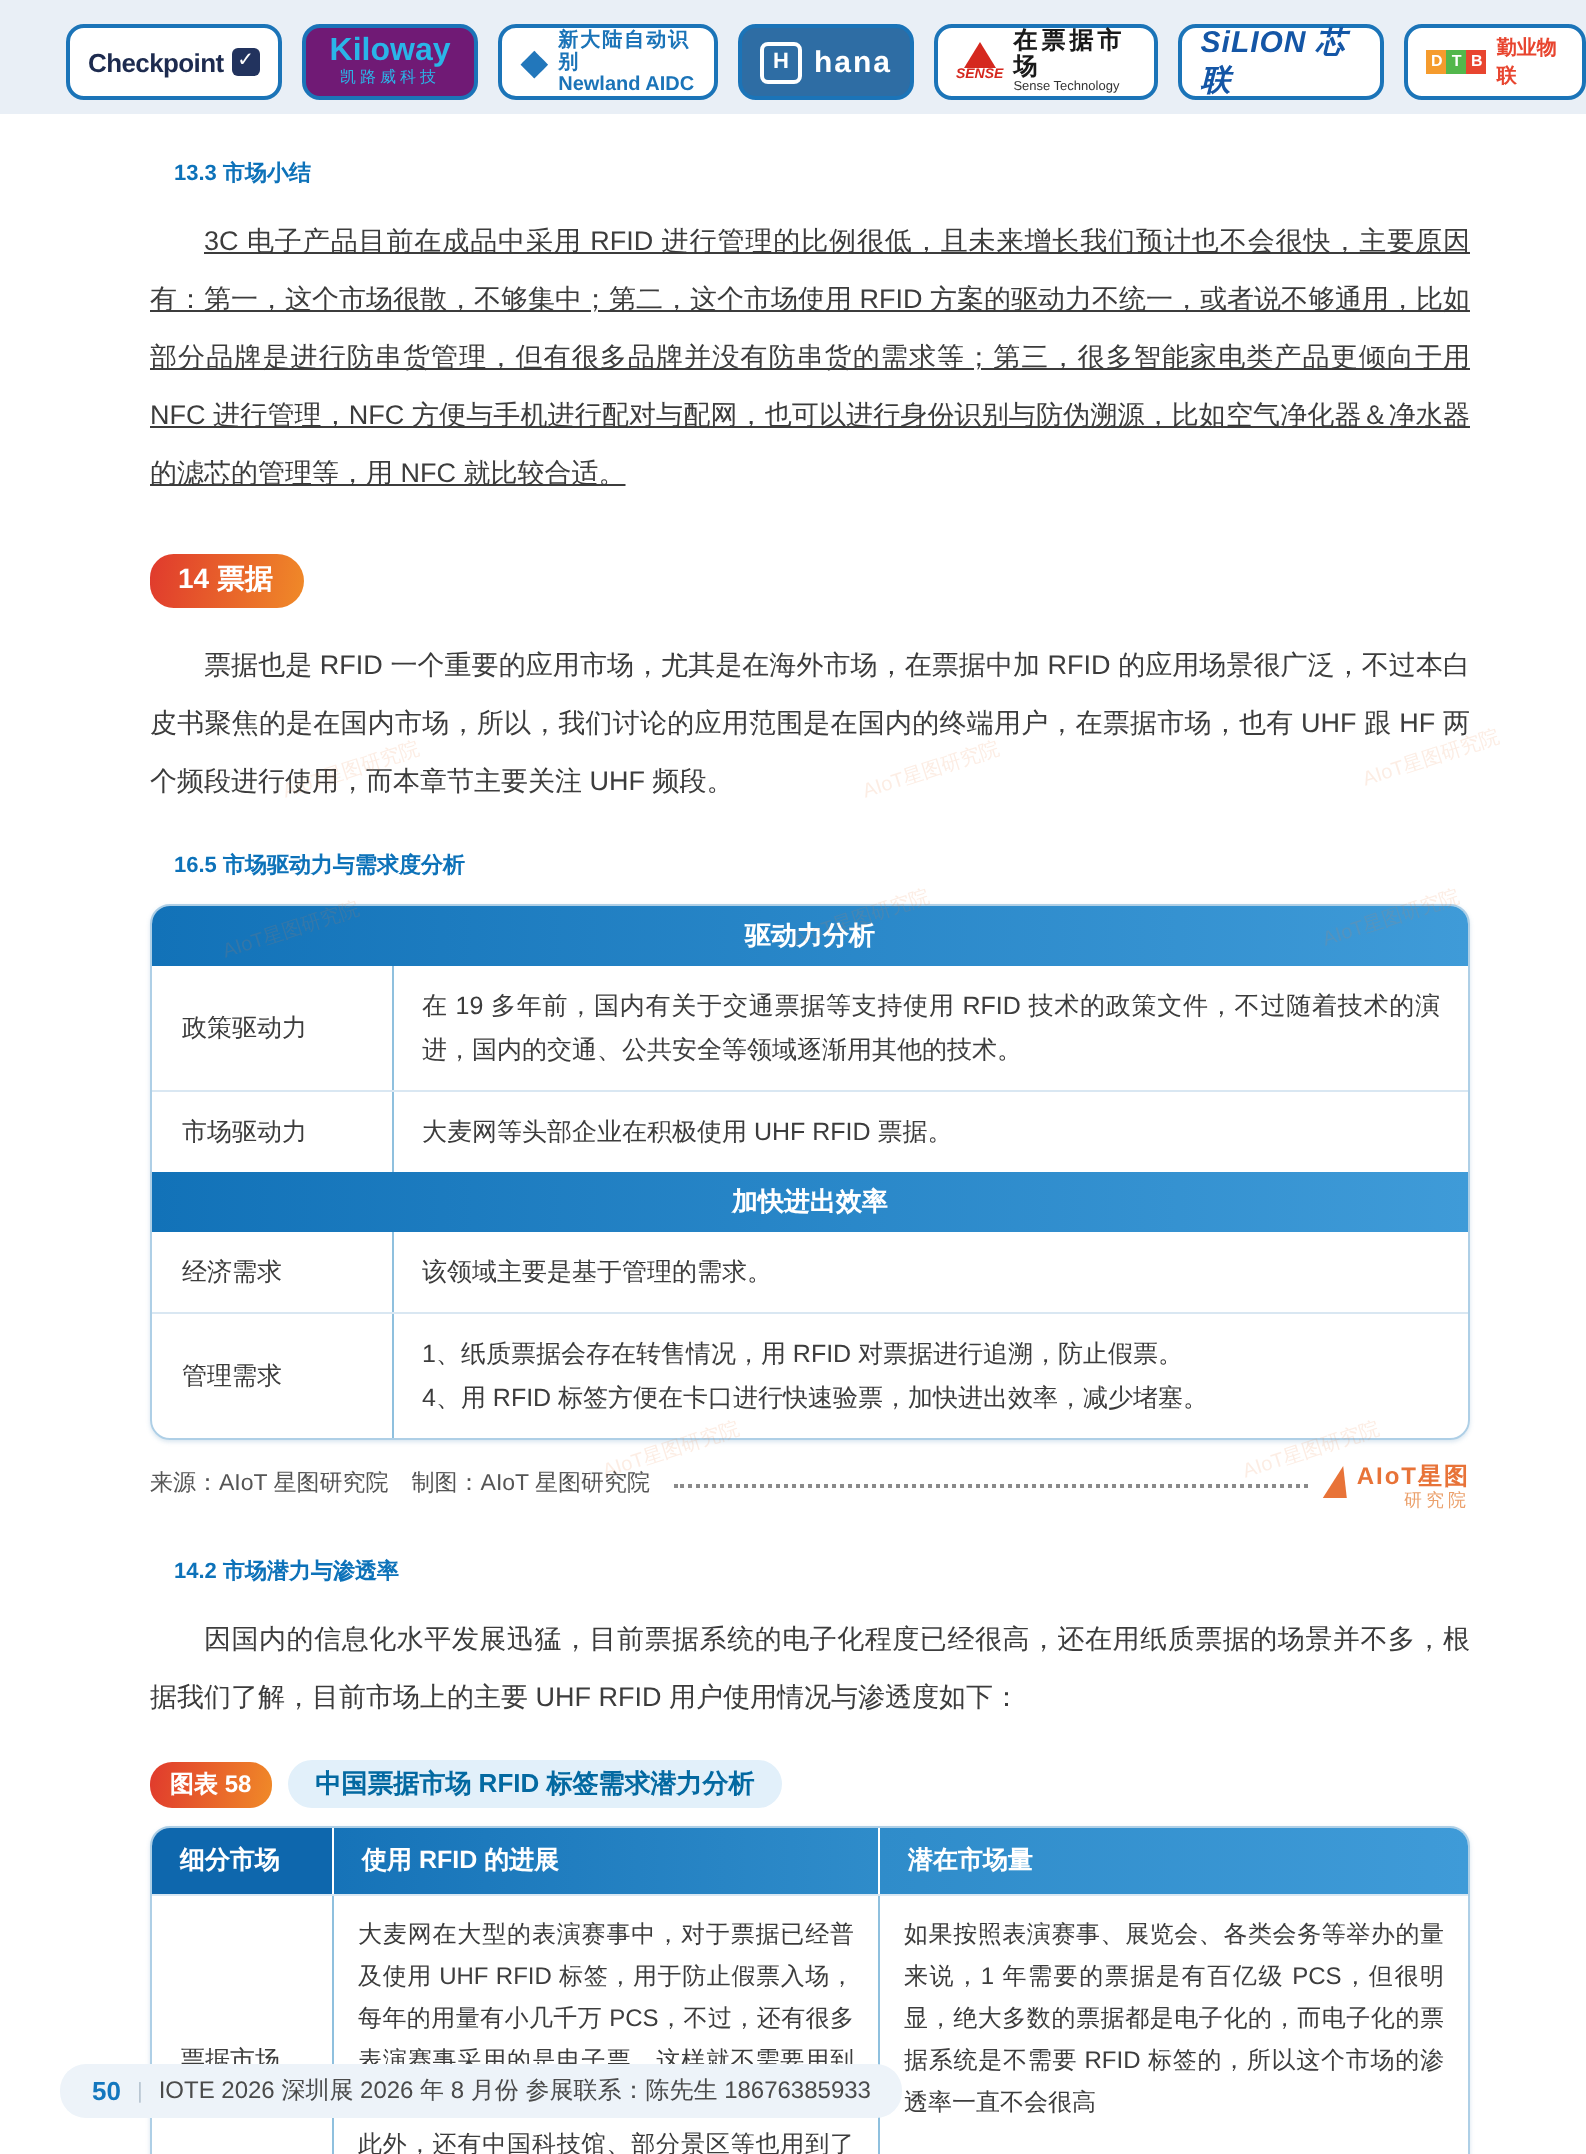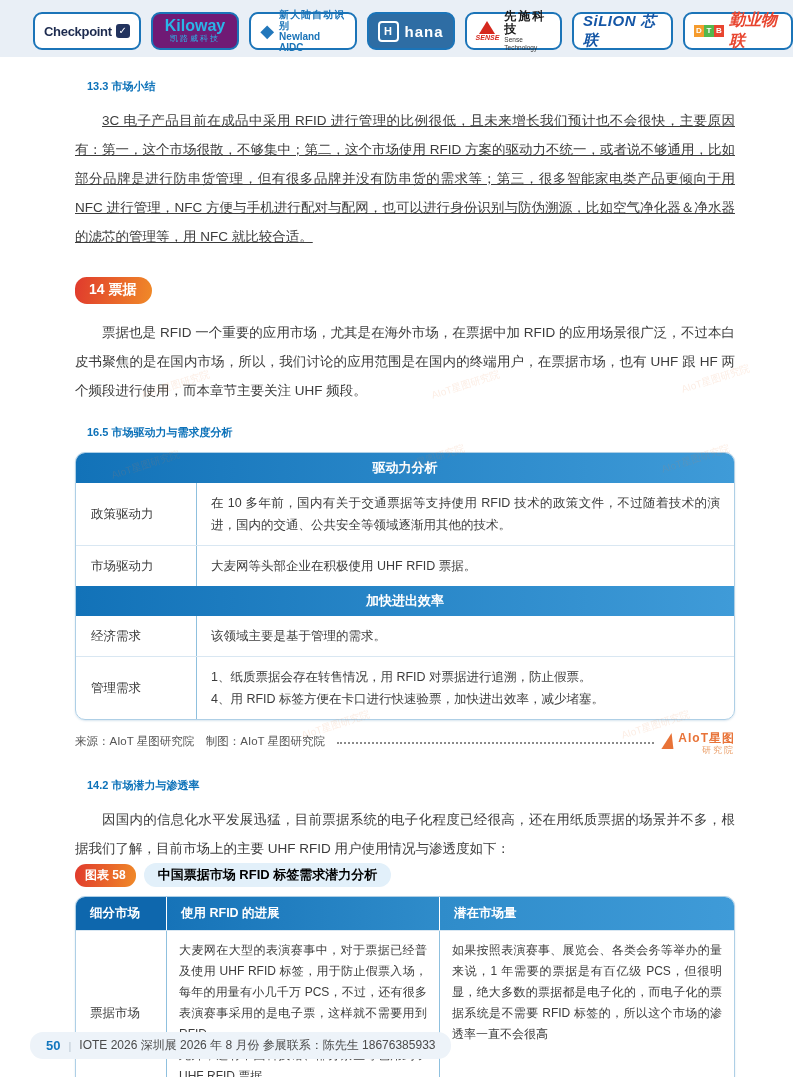--- a/index.html
+++ b/index.html
@@ -29,21 +29,21 @@
   .sense-tri{width:0;height:0;border-left:8px solid transparent;border-right:8px solid transparent;
     border-bottom:13px solid #d5281e;}
   .sense-brand{color:#d5281e;font-weight:bold;font-style:italic;font-size:7px;line-height:8px;}
   .sense-right{display:flex;flex-direction:column;}
   .sense-name{color:#1a1a1a;font-weight:bold;font-size:12px;letter-spacing:2px;line-height:13px;}
   .sense-sub{color:#333;font-size:6.5px;line-height:8px;}
   .silion-name{color:#1456a6;font-weight:bold;font-style:italic;font-size:15px;letter-spacing:0.5px;}
   .dtb-tiles{display:flex;margin-right:5px;}
   .dtb-tile{width:10px;height:12px;color:#fff;font-size:8px;font-weight:bold;text-align:center;line-height:12px;}
   .dtb-d{background:#f59b2d;}.dtb-t{background:#53b74c;}.dtb-b{background:#e8452f;}
-  .dtb-name{color:#e8452f;font-weight:bold;font-size:16px;font-style:italic;}
+  .dtb-name{color:#e8452f;font-weight:bold;font-size:10px;}
 
   
   .content{position:absolute;top:57px;left:0;width:793px;padding:0;}
   .inner{margin:0 58px 0 75px;}
   .h-blue{color:#0d72b9;font-weight:bold;font-size:11px;margin:12px;}
   .para{color:#3c3c3c;font-size:13.5px;line-height:29px;text-align:justify;text-indent:2em;margin:0;}
 
   .badge14{display:inline-block;background:linear-gradient(100deg,#e03a2d,#f08a28);
     color:#ffffff;font-weight:bold;font-size:14px;padding:4px 16px 5px 14px;
     border-radius:14px 16px 16px 14px;}
@@ -64,21 +64,21 @@
   .src-brand{display:flex;align-items:flex-start;}
   .brand-tri{width:0;height:0;border-left:5px solid transparent;border-right:7px solid transparent;
     border-bottom:16px solid #e87338;transform:skewX(-18deg);margin:1px 2px 0 0;}
   .brand-txt{display:flex;flex-direction:column;align-items:flex-start;}
   .brand-l1{color:#e87338;font-size:12px;font-weight:bold;letter-spacing:1px;line-height:13px;}
   .brand-l2{color:#eba06b;font-size:9px;letter-spacing:2px;line-height:11px;align-self:flex-end;}
 
   .figcap{display:flex;align-items:center;gap:8px;}
   .figbadge{background:linear-gradient(100deg,#e03a2d,#f08a28);color:#fff;font-weight:bold;
     font-size:12px;padding:3px 10px;border-radius:11px;white-space:nowrap;}
-  .figtitle{background:#e2f0fa;color:#000000;font-weight:bold;font-size:13px;
+  .figtitle{background:#e2f0fa;color:#0369a1;font-weight:bold;font-size:13px;
     padding:3px 14px;border-radius:12px;white-space:nowrap;}
 
   
   .tbl2-hdr{display:flex;color:#fff;font-weight:bold;font-size:12.5px;}
   .t2c1{width:90px;min-width:90px;background:#0e67ad;padding:8px 0 8px 14px;box-sizing:border-box;}
   .t2c2{width:273px;min-width:273px;background:linear-gradient(90deg,#1673b8,#2f8cca);
     border-left:1px solid #ffffff;padding:8px 0 8px 14px;box-sizing:border-box;}
   .t2c3{flex:1;background:linear-gradient(90deg,#2f8cca,#3f9bd8);border-left:1px solid #ffffff;
     padding:8px 0 8px 14px;box-sizing:border-box;}
   .t2row{display:flex;border-top:1px solid #d9e7f2;}
@@ -128,21 +128,21 @@
         <span class="hana-ico">H</span>
         <span class="hana-name">hana</span>
       </div>
 
       <div class="logo-card">
         <span class="sense-left">
           <span class="sense-tri"></span>
           <span class="sense-brand">SENSE</span>
         </span>
         <span class="sense-right">
-          <span class="sense-name">先施科技</span>
+          <span class="sense-name">在票据市场</span>
           <span class="sense-sub">Sense Technology</span>
         </span>
       </div>
 
       <div class="logo-card">
         <span class="silion-name">SiLION 芯联</span>
       </div>
 
       <div class="logo-card">
         <span class="dtb-tiles">
@@ -166,21 +166,21 @@
         <span class="badge14">14 票据</span>
       </div>
       <p class="para" style="margin-top:14px;">票据也是 RFID 一个重要的应用市场，尤其是在海外市场，在票据中加 RFID 的应用场景很广泛，不过本白皮书聚焦的是在国内市场，所以，我们讨论的应用范围是在国内的终端用户，在票据市场，也有 UHF 跟 HF 两个频段进行使用，而本章节主要关注 UHF 频段。</p>
 
       <h3 class="h-blue" style="margin-top:20px;">16.5 市场驱动力与需求度分析</h3>
 
       <div class="tbl" style="margin-top:9px;">
         <div class="tbl-hdr">驱动力分析</div>
         <div class="trow" style="border-top:none;">
           <div class="tlabel">政策驱动力</div>
-          <div class="tval">在 10 多年前，国内有关于交通票据等支持使用 RFID 技术的政策文件，不过随着技术的演进，国内的交通、公共安全等领域逐渐用其他的技术。</div>
+          <div class="tval">在 19 多年前，国内有关于交通票据等支持使用 RFID 技术的政策文件，不过随着技术的演进，国内的交通、公共安全等领域逐渐用其他的技术。</div>
         </div>
         <div class="trow">
           <div class="tlabel">市场驱动力</div>
           <div class="tval">大麦网等头部企业在积极使用 UHF RFID 票据。</div>
         </div>
         <div class="tbl-hdr">加快进出效率</div>
         <div class="trow" style="border-top:none;">
           <div class="tlabel">经济需求</div>
           <div class="tval">该领域主要是基于管理的需求。</div>
         </div>
@@ -201,21 +201,21 @@
           <span class="brand-txt">
             <span class="brand-l1">AIoT星图</span>
             <span class="brand-l2">研究院</span>
           </span>
         </span>
       </div>
 
       <h3 class="h-blue" style="margin-top:22px;">14.2 市场潜力与渗透率</h3>
       <p class="para" style="margin-top:5px;">因国内的信息化水平发展迅猛，目前票据系统的电子化程度已经很高，还在用纸质票据的场景并不多，根据我们了解，目前市场上的主要 UHF RFID 用户使用情况与渗透度如下：</p>
 
-      <div class="figcap" style="">
+      <div class="figcap" style="margin-top:17px;">
         <span class="figbadge">图表 58</span>
         <span class="figtitle">中国票据市场 RFID 标签需求潜力分析</span>
       </div>
 
       <div class="tbl" style="margin-top:9px;">
         <div class="tbl2-hdr">
           <div class="t2c1">细分市场</div>
           <div class="t2c2">使用 RFID 的进展</div>
           <div class="t2c3">潜在市场量</div>
         </div>

